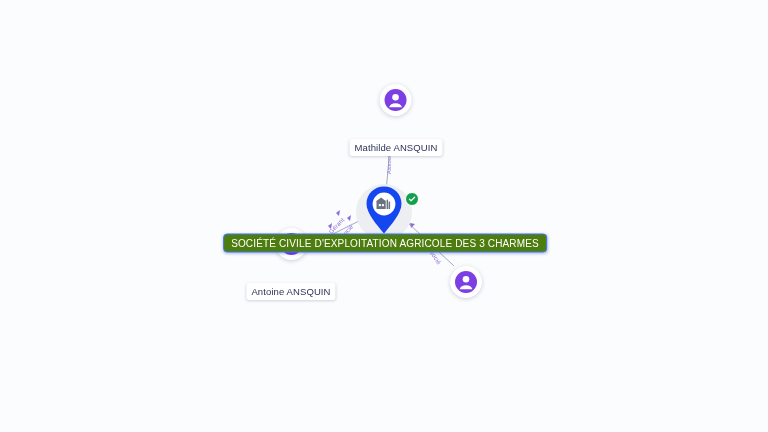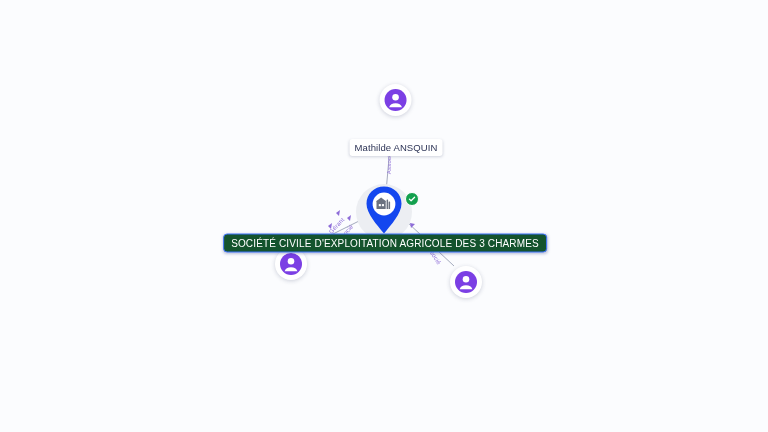--- a/index.html
+++ b/index.html
@@ -124,21 +124,21 @@
     align-items: center;
     justify-content: center;
     box-sizing: border-box;
   }
   .verified-badge svg { display: block; }
 
   
   #company-banner {
     position: absolute;
     transform: translate(-50%, -50%);
-    background: #14532d;
+    background: #4d7c0f;
     color: #ffffff;
     border: 1px solid #3f74ff;
     border-radius: 4px;
     font-size: 10px;
     line-height: 12px;
     font-weight: 400;
     letter-spacing: 0.15px;
     padding: 2.5px 7px;
     white-space: nowrap;
     box-shadow: 0 1px 3px rgba(20,40,120,0.28);
@@ -210,20 +210,21 @@
 
   <div class="node" style="left:291px; top:264px;">
     <div class="person-circle">
       <div class="person-avatar">
         <svg width="22" height="22" viewBox="0 0 22 22">
           <circle cx="11" cy="8.2" r="3.3" fill="#ffffff"></circle>
           <path d="M4.6 18.2 a6.6 5.2 0 0 1 12.8 0 z" fill="#ffffff"></path>
         </svg>
       </div>
     </div>
+    <div class="node-label">Antoine ANSQUIN</div>
   </div>
 
   <div class="node" style="left:466px; top:282px;">
     <div class="person-circle">
       <div class="person-avatar">
         <svg width="22" height="22" viewBox="0 0 22 22">
           <circle cx="11" cy="8.2" r="3.3" fill="#ffffff"></circle>
           <path d="M4.6 18.2 a6.6 5.2 0 0 1 12.8 0 z" fill="#ffffff"></path>
         </svg>
       </div>

